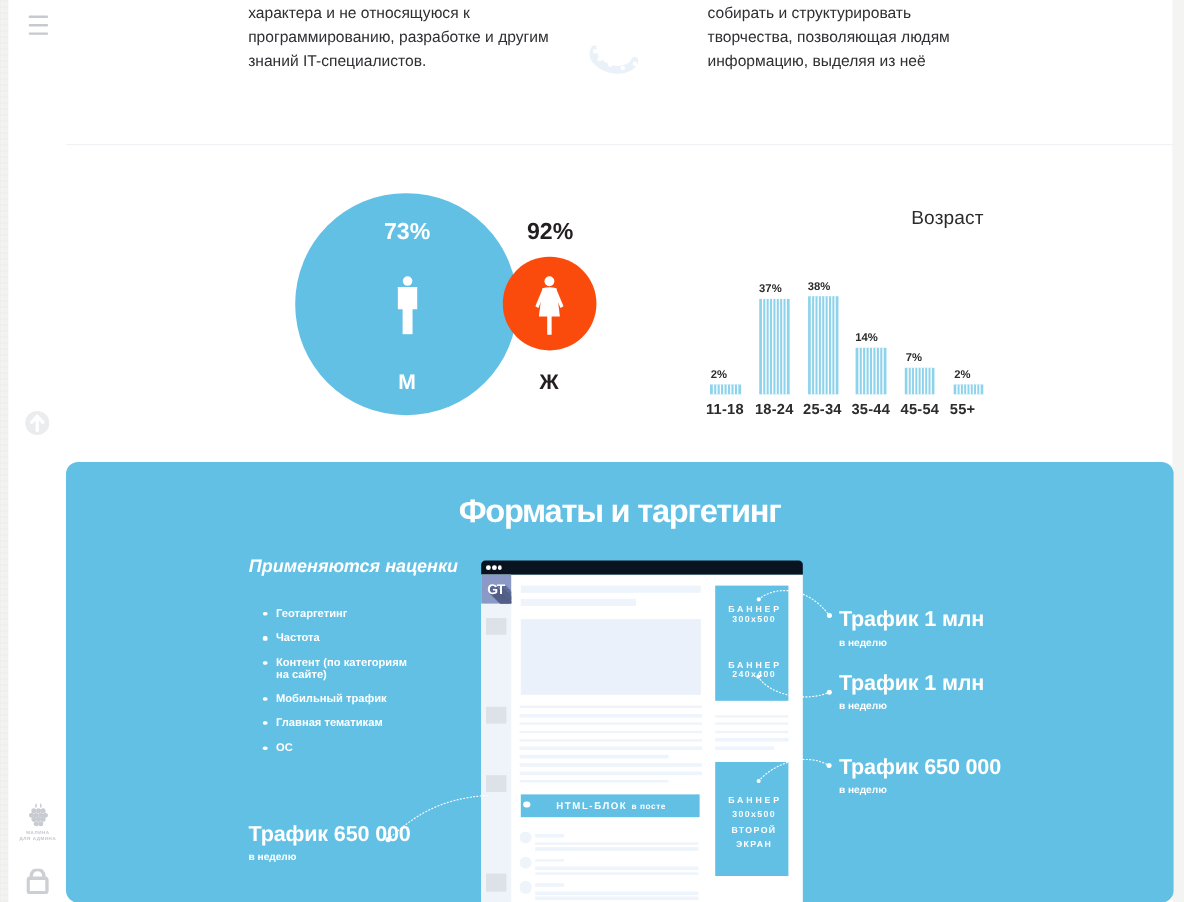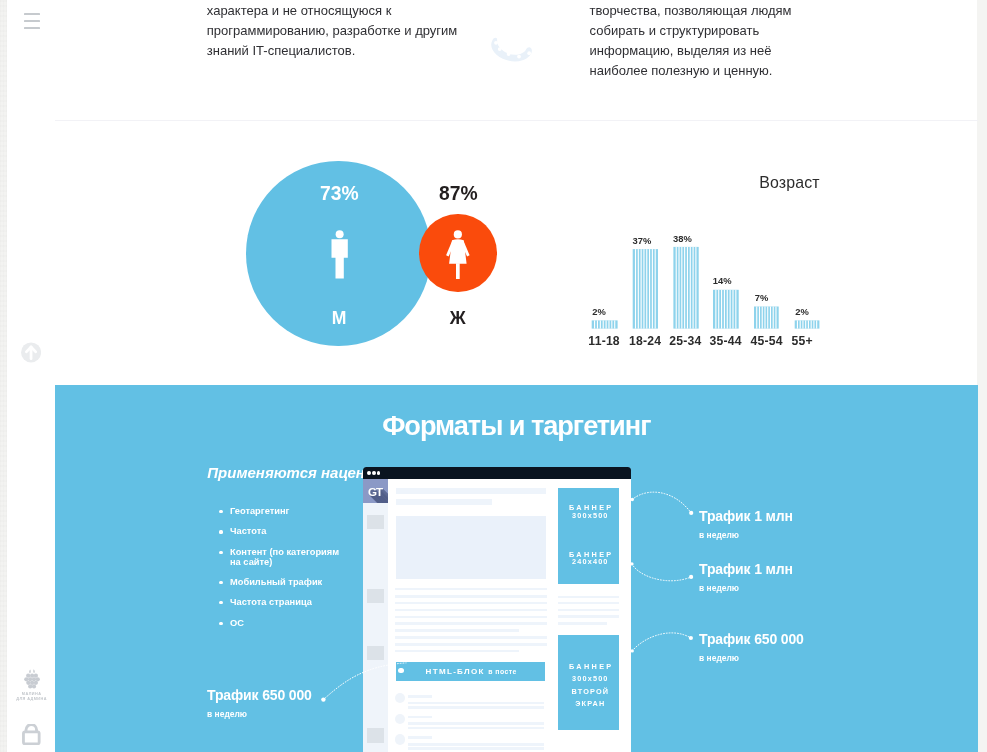--- a/index.html
+++ b/index.html
@@ -60,44 +60,44 @@
   .icon-m{position:absolute;left:275.9px;top:230.2px;}
   .icon-f{position:absolute;left:390.9px;top:229.8px;}
 
   
   .age{position:absolute;left:0;top:0;width:923px;height:385px;}
   .age-title{position:absolute;left:704.3px;top:174.3px;font-size:15.9px;color:#2c2c2c;
              letter-spacing:.15px;}
   .age-plot{position:absolute;left:465px;top:220px;width:310px;height:140px;overflow:visible;}
 
   
-  .panel{position:absolute;left:0;top:385px;width:923px;height:367px;background:#62c0e4;}
+  .panel{position:absolute;left:0;top:385px;width:923px;height:367px;background:#62c0e4;border-radius:10px;}
   .panel-title{position:absolute;left:327.2px;top:26.8px;
                font-size:27.2px;font-weight:bold;color:#ffffff;letter-spacing:-1.05px;
                line-height:27.4px;white-space:nowrap;}
 
   .targ{position:absolute;left:152.3px;top:78.4px;width:190px;color:#ffffff;}
   .targ h3{margin:0;font-size:11.85px;font-weight:bold;line-height:14.4px;letter-spacing:0px;
            white-space:nowrap;}
   .targ .sub{margin:0;padding-top:4.3px;font-size:15px;font-weight:bold;font-style:italic;
              letter-spacing:0px;line-height:10px;white-space:nowrap;}
   .targ ul{list-style:none;margin:12px;padding:17.5px 0 0;}
   .targ li{position:relative;padding-left:10.7px;font-size:9.3px;font-weight:bold;
            line-height:9.9px;margin-bottom:10.4px;letter-spacing:0px;}
   .targ li:before{content:"";position:absolute;left:0.1px;top:3.0px;width:3.2px;height:3.2px;
                   border-radius:50%;background:#ffffff;}
 
   .tr{position:absolute;color:#fff;}
-  .tr .big{font-size:14px;font-weight:bold;letter-spacing:-0.15px;white-space:nowrap;
+  .tr .big{font-size:18px;font-weight:bold;letter-spacing:-0.15px;white-space:nowrap;
            line-height:14.9px;}
   .tr .small{font-size:8.45px;font-weight:bold;letter-spacing:0px;white-space:nowrap;
              line-height:8.45px;padding-top:7.4px;}
 
   
-  .mock{position:absolute;left:308px;top:81.9px;width:268.1px;height:285.1px;}
+  .mock{position:absolute;left:346px;top:81.9px;width:268.1px;height:285.1px;}
   .mock-bar{position:absolute;left:0;top:0;width:268.1px;height:12.1px;background:#0a1420;
             border-radius:3.5px 3.5px 0 0;}
   .mock-bar .dots{position:absolute;left:4.3px;top:4.1px;}
   .mock-bar .dots i{display:inline-block;width:3.8px;height:3.8px;border-radius:50%;
                     background:#ffffff;margin-right:0.85px;vertical-align:top;}
   .mock-body{position:absolute;left:0;top:12.1px;width:268.1px;height:273px;background:#ffffff;}
   .mock-side{position:absolute;left:0;top:0;width:25.1px;height:273px;background:#eff4fa;}
   .mock-logo{position:absolute;left:0;top:0;width:25.1px;height:24.5px;background:#8b99c6;
              color:#fff;font-size:11.6px;font-weight:bold;text-align:center;line-height:26.0px;
              letter-spacing:-1.0px;text-indent:-1.0px;overflow:hidden;}
@@ -178,24 +178,23 @@
 
   <div class="content">
 
     <div class="intro">
       <div class="col a" id="intro-left">
           <div>характера и не относящуюся к</div>
           <div>программированию, разработке и другим</div>
           <div>знаний IT-специалистов.</div>
         </div>
       <div class="col b" id="intro-right">
+          <div>собирать и структурировать</div>
           <div>творчества, позволяющая людям</div>
-          <div>собирать и структурировать</div>
           <div>информацию, выделяя из неё</div>
-          <div>наиболее полезную и ценную.</div>
         </div>
       <div class="ufo">
         <svg width="56" height="46" viewBox="0 0 56 46">
           <path d="M7.4 20.2
                    C4.9 24.8 6.4 30.2 11.5 34.7
                    C18.3 40.7 29.4 43.0 37.5 40.2
                    C44.0 38.0 47.4 33.5 46.8 29.8
                    C46.3 26.6 42.6 26.2 41.0 29.6
                    C38.6 34.6 30.0 36.4 22.6 33.3
                    C16.3 30.6 11.6 25.3 12.3 21.0
@@ -215,21 +214,21 @@
           </g>
         </svg>
       </div>
       <div class="divider"></div>
     </div>
 
     <div class="gender">
       <div class="circle-m"></div>
       <div class="circle-f"></div>
       <div class="pct-m">73%</div>
-      <div class="pct-f">87%</div>
+      <div class="pct-f">92%</div>
       <div class="lbl-m">М</div>
       <div class="lbl-f">Ж</div>
       <div class="icon-m">
         <svg width="17.3" height="49.3" viewBox="0 0 17.3 49.3">
           <circle cx="8.65" cy="4.2" r="4.0" fill="#fff"></circle>
           <path d="M0.5 9.2 h16.3 v18.5 h-4.0 v20.8 h-8.3 v-20.8 h-4.0 z" fill="#fff"></path>
         </svg>
       </div>
       <div class="icon-f">
         <svg width="23.7" height="49.3" viewBox="0 0 23.7 49.3">
@@ -329,21 +328,21 @@
     <div class="panel">
       <div class="panel-title">Форматы и таргетинг</div>
 
       <div class="targ">
         <div class="sub">Применяются наценки</div>
         <ul id="targ-list">
             <li>Геотаргетинг</li>
             <li>Частота</li>
             <li>Контент (по категориям<br>на сайте)</li>
             <li>Мобильный трафик</li>
-            <li>Частота страница</li>
+            <li>Главная тематикам</li>
             <li>ОС</li>
           </ul>
       </div>
 
       <div class="tr" style="left:152.1px;top:303.2px;">
         <div class="big">Трафик 650 000</div>
         <div class="small">в неделю</div>
       </div>
 
       <div class="tr" style="left:644.1px;top:123.9px;">

